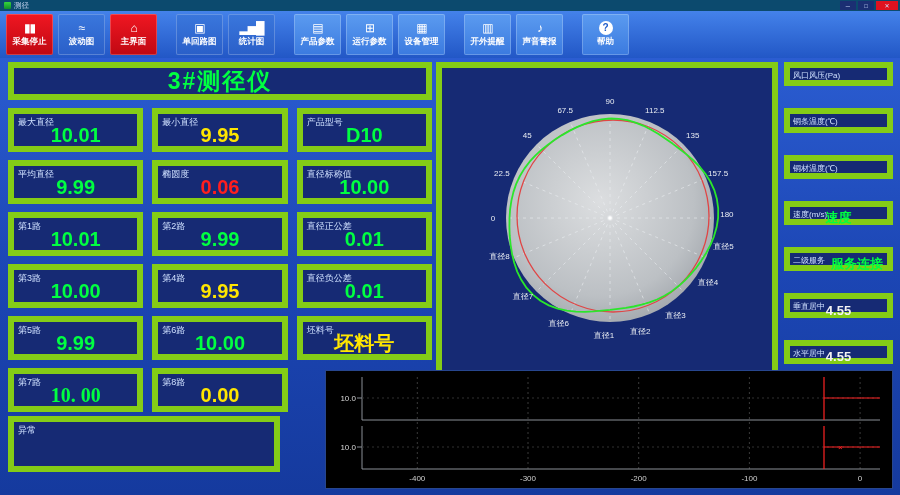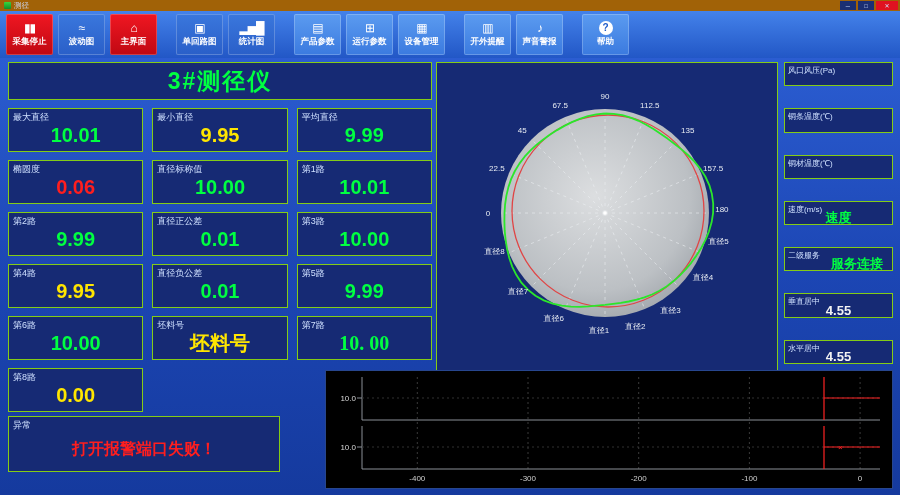--- a/index.html
+++ b/index.html
@@ -4,21 +4,21 @@
 <style>
   * { box-sizing: border-box; }
   html, body { margin: 0; padding: 0; }
   body {
     width: 900px; height: 495px; position: relative; overflow: hidden;
     font-family: "Liberation Sans", sans-serif; color: #fff;
     background: linear-gradient(180deg, #2f63d9 0%, #1c46b4 55%, #153a9e 100%);
   }
   
   .titlebar { position: absolute; top: 0; left: 0; right: 0; height: 11px;
-    background: #a16207; display: flex; align-items: center; padding: 0 2px 0 4px;
+    background: #0c4a6e; display: flex; align-items: center; padding: 0 2px 0 4px;
     font-size: 7.5px; color: #cdd9f5; }
   .app-icon { width: 7px; height: 7px; background: linear-gradient(#37d53c,#0f8f2a);
     margin-right: 3px; border-radius: 1px; }
   .app-title { flex: 1; }
   .win-btn { width: 16px; height: 9px; display: flex; align-items: center; justify-content: center;
     font-size: 6px; margin-left: 2px; background: #1b2f73; color: #cfe0ff; cursor: pointer; }
   .win-btn.close { background: #e01220; width: 22px; }
   
   .toolbar { position: absolute; top: 11px; left: 0; right: 0; height: 47px;
     background: linear-gradient(180deg, #4482ea, #2257c6);
@@ -29,21 +29,21 @@
     box-shadow: inset 0 0 0 1px rgba(255,255,255,.22); }
   .tbtn.red { background: linear-gradient(180deg, #f01722, #c00812); }
   .tbtn.light { background: linear-gradient(180deg, #5b9bf0, #3b7adf); }
   .tbtn.gap { margin-left: 14px; }
   .ticon { font-size: 12px; line-height: 14px; height: 14px; color: #fff; letter-spacing: -1px; }
   .ticon.badge { background: #fff; color: #1d5ac8; width: 14px; height: 14px; border-radius: 50%;
     font-weight: bold; display: flex; align-items: center; justify-content: center;
     font-size: 10px; letter-spacing: 0; }
   .tlabel { font-size: 8.5px; color: #fff; white-space: nowrap; font-weight: bold; }
   
-  .panelbox { border: 1px solid #84cc16; background: #162a74; }
+  .panelbox { border: 6px solid #84cc16; background: #162a74; }
   
   .left-panel { position: absolute; left: 8px; top: 62px; width: 424px; }
   .main-title { height: 38px; display: flex; align-items: center; justify-content: center;
     font-size: 23px; font-weight: bold; letter-spacing: 2px; color: #00ff41; }
   .cells { display: grid; grid-template-columns: repeat(3, 1fr); gap: 8px 9px; margin-top: 8px; }
   .cell { position: relative; height: 44px; }
   .cell .lbl { position: absolute; top: 2px; left: 4px; font-size: 9px; color: #cfe0ff; }
   .cell .val { position: absolute; left: 0; right: 0; top: 10px; bottom: 0; display: flex;
     align-items: center; justify-content: center; font-size: 20px; font-weight: bold; }
   .alarm { margin-top: 4px; width: 272px; height: 56px; position: relative; }
@@ -125,20 +125,24 @@
   <div class="cells" id="cells">
       <div class="cell panelbox">
         <span class="lbl">最大直径</span>
         <span class="val" style="color: rgb(0, 255, 65);">10.01</span>
       </div>
       <div class="cell panelbox">
         <span class="lbl">最小直径</span>
         <span class="val" style="color: rgb(255, 230, 0);">9.95</span>
       </div>
       <div class="cell panelbox">
+        <span class="lbl">产品型号</span>
+        <span class="val" style="color: rgb(0, 255, 65);">D10</span>
+      </div>
+      <div class="cell panelbox">
         <span class="lbl">平均直径</span>
         <span class="val" style="color: rgb(0, 255, 65);">9.99</span>
       </div>
       <div class="cell panelbox">
         <span class="lbl">椭圆度</span>
         <span class="val" style="color: rgb(255, 30, 30);">0.06</span>
       </div>
       <div class="cell panelbox">
         <span class="lbl">直径标称值</span>
         <span class="val" style="color: rgb(0, 255, 65);">10.00</span>
@@ -183,21 +187,20 @@
         <span class="lbl">第7路</span>
         <span class="val" style="color: rgb(0, 255, 65); font-family: &quot;Liberation Serif&quot;, serif;">10. 00</span>
       </div>
       <div class="cell panelbox">
         <span class="lbl">第8路</span>
         <span class="val" style="color: rgb(255, 230, 0);">0.00</span>
       </div>
     </div>
   <div class="alarm cell panelbox">
     <span class="lbl">异常</span>
-    <span class="val">打开报警端口失败！</span>
   </div>
 </div>
 
 <div class="polar-panel panelbox">
   <svg id="polar" width="340" height="300">
       <defs>
         <radialGradient id="gbody" cx="45%" cy="42%" r="65%">
           <stop offset="0%" stop-color="#dcdee0"></stop>
           <stop offset="70%" stop-color="#bcc0c4"></stop>
           <stop offset="100%" stop-color="#9da2a8"></stop>

